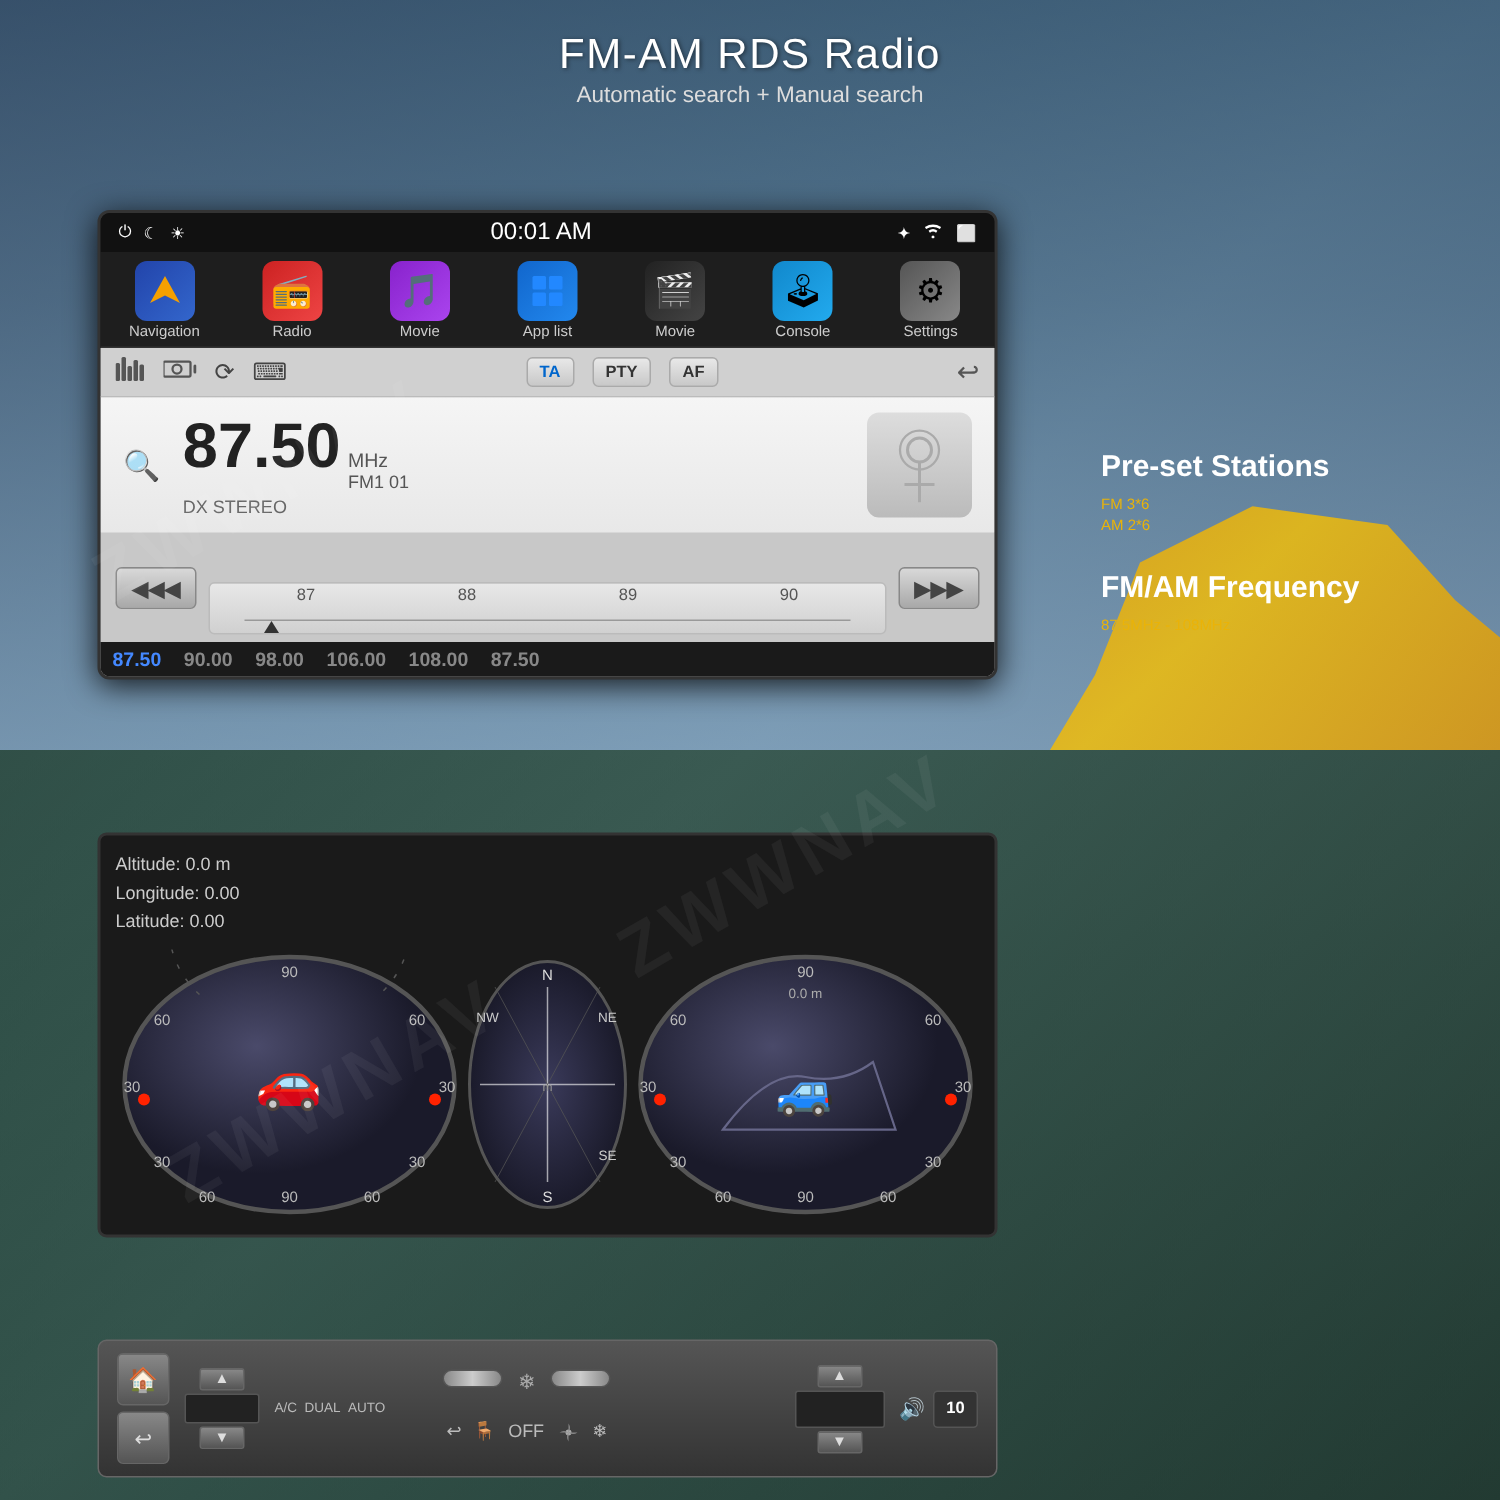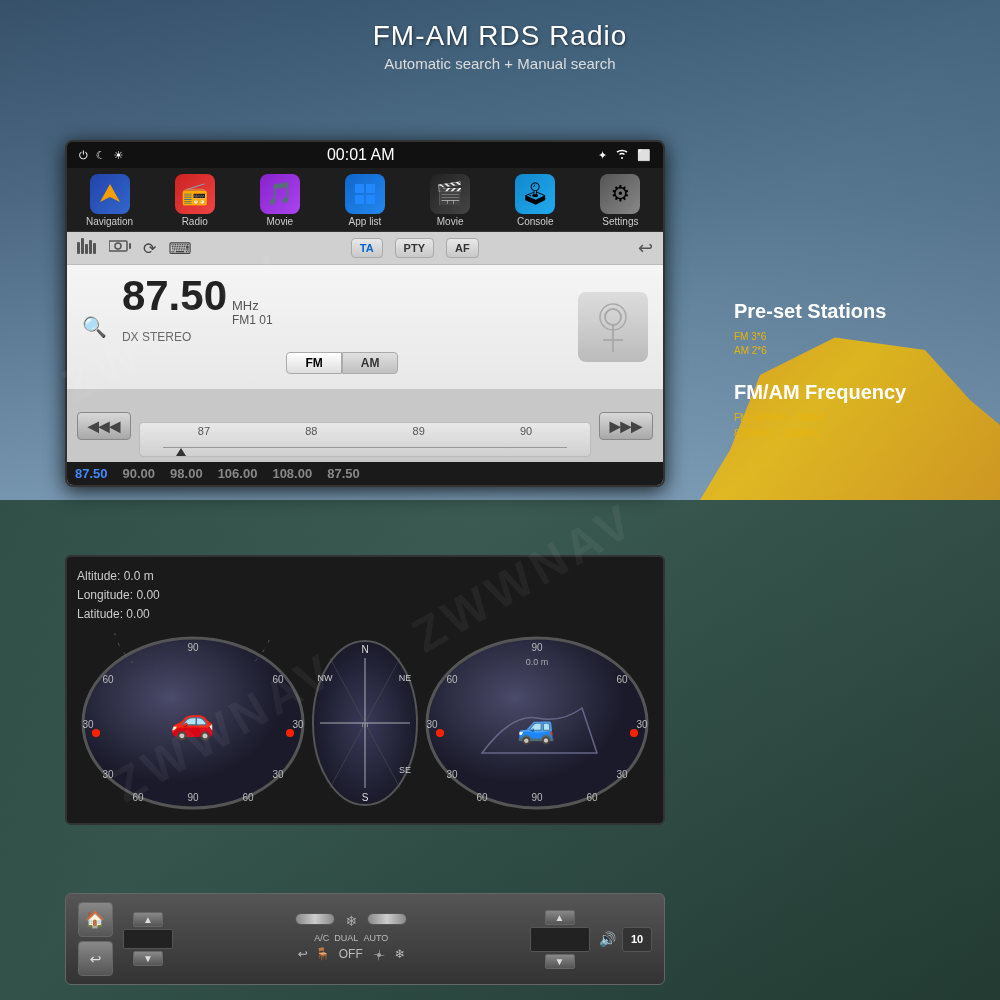--- a/index.html
+++ b/index.html
@@ -456,21 +456,20 @@
     .climate-knob {
       width: 40px;
       height: 12px;
       background: linear-gradient(90deg, #888 0%, #ccc 50%, #888 100%);
       border-radius: 6px;
       border: 1px solid #555;
     }
     .climate-labels {
       display: flex;
       gap: 5px;
-      justify-content: center;
       font-size: 9px;
       color: #bbb;
     }
     .climate-icon-row {
       display: flex;
       gap: 8px;
       justify-content: center;
       margin-top: 4px;
       font-size: 12px;
       color: #bbb;
@@ -635,24 +634,20 @@
         <div class="search-icon-area">🔍</div>
         <div class="frequency-main">
           <div style="display:flex; align-items:baseline; gap:5px;">
             <span class="frequency-number">87.50</span>
             <div>
               <div class="freq-unit">MHz</div>
               <div class="freq-band">FM1  01</div>
             </div>
           </div>
           <div class="freq-stereo">DX  STEREO</div>
-          <div class="fmam-row" style="margin-top:8px;">
-            <button class="fmam-btn active">FM</button>
-            <button class="fmam-btn">AM</button>
-          </div>
         </div>
         <div class="antenna-icon">
           <svg width="40" height="50" viewBox="0 0 40 50">
             <circle cx="20" cy="15" r="8" fill="none" stroke="#aaa" stroke-width="2"></circle>
             <circle cx="20" cy="15" r="13" fill="none" stroke="#aaa" stroke-width="1.5"></circle>
             <line x1="20" y1="23" x2="20" y2="50" stroke="#aaa" stroke-width="2"></line>
             <line x1="10" y1="38" x2="30" y2="38" stroke="#aaa" stroke-width="2"></line>
           </svg>
         </div>
       </div>
@@ -826,18 +821,17 @@
   </div>
 
   <div class="right-panel">
     <div class="info-section">
       <div class="info-title">Pre-set Stations</div>
       <div class="info-item">FM 3*6</div>
       <div class="info-item">AM 2*6</div>
     </div>
     <div class="info-section">
       <div class="info-title">FM/AM Frequency</div>
-      <div class="info-item">FM: 65MHz - 74MHz</div>
       <div class="info-item" style="margin-top:5px;">87.5MHz - 108MHz</div>
     </div>
   </div>
 
 </div>
 
 </body></html>

